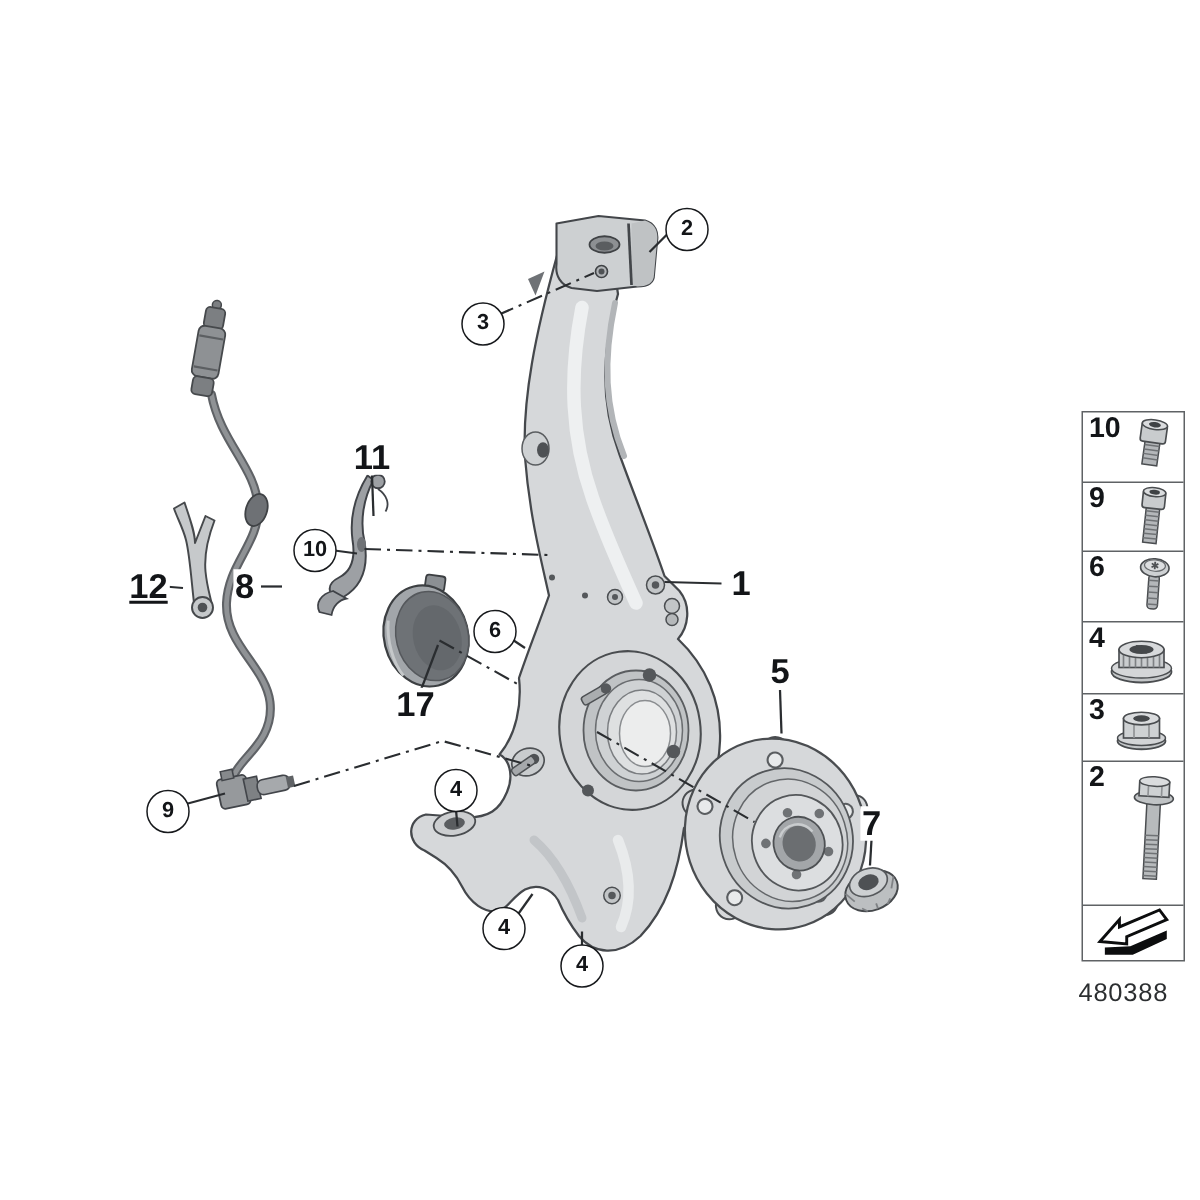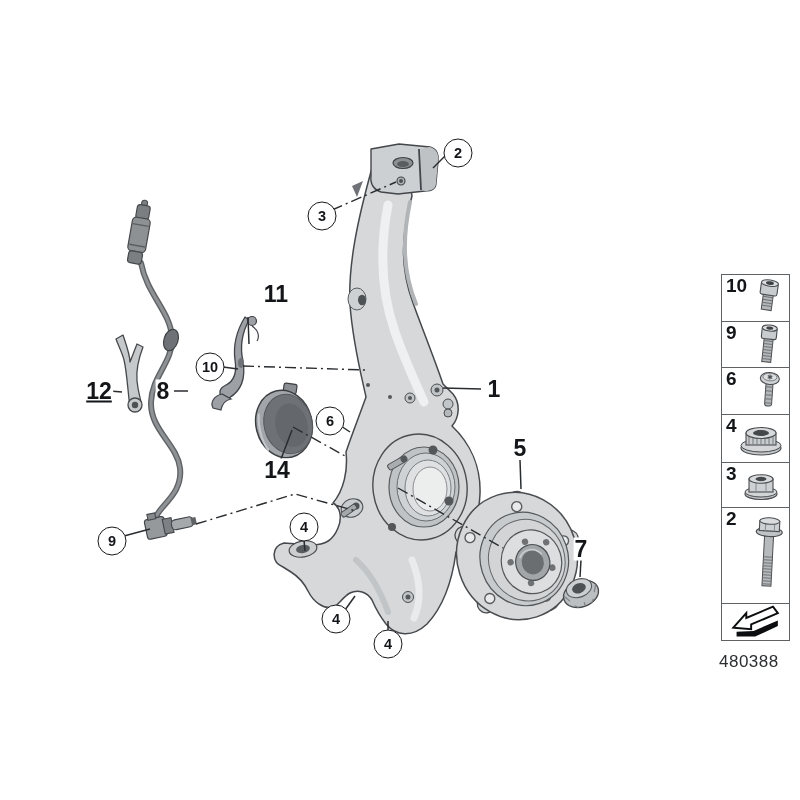--- a/index.html
+++ b/index.html
@@ -242,23 +242,23 @@
   <div class="co co-circle" style="left:322px;top:216px;">3</div>
   <div class="co co-circle" style="left:304px;top:527px;">4</div>
   <div class="co co-circle" style="left:336px;top:619px;">4</div>
   <div class="co co-circle" style="left:388px;top:644px;">4</div>
   <div class="co co-plain" style="left:520px;top:448px;">5</div>
   <div class="co co-circle" style="left:330px;top:421px;">6</div>
   <div class="co co-plain" style="left:581px;top:549px;">7</div>
   <div class="co co-plain" style="left:163px;top:391px;">8</div>
   <div class="co co-circle" style="left:112px;top:541px;">9</div>
   <div class="co co-circle" style="left:210px;top:367px;">10</div>
-  <div class="co co-plain" style="left:248px;top:294px;margin-left:28px;">11</div>
+  <div class="co co-plain" style="left:248px;top:305px;">11</div>
   <div class="co co-plain" style="left:99px;top:391px;text-decoration:underline;">12</div>
-  <div class="co co-plain" style="left:277px;top:470px;">14</div>
+  <div class="co co-plain" style="left:277px;top:470px;">17</div>
 
   <div class="legend">
 
     <div class="legend-row" style="height:47px;">
       <span class="legend-num">10</span>
       <svg class="legend-icon" width="40" height="42" viewBox="0 0 40 42">
         <g transform="rotate(8 20 20)">
           <rect x="15" y="17" width="10" height="16" fill="#b4b7ba" stroke="#4a4d50" stroke-width="1"></rect>
           <g stroke="#6f7275" stroke-width="1">
               <line x1="15" y1="20" x2="25" y2="20"></line>

